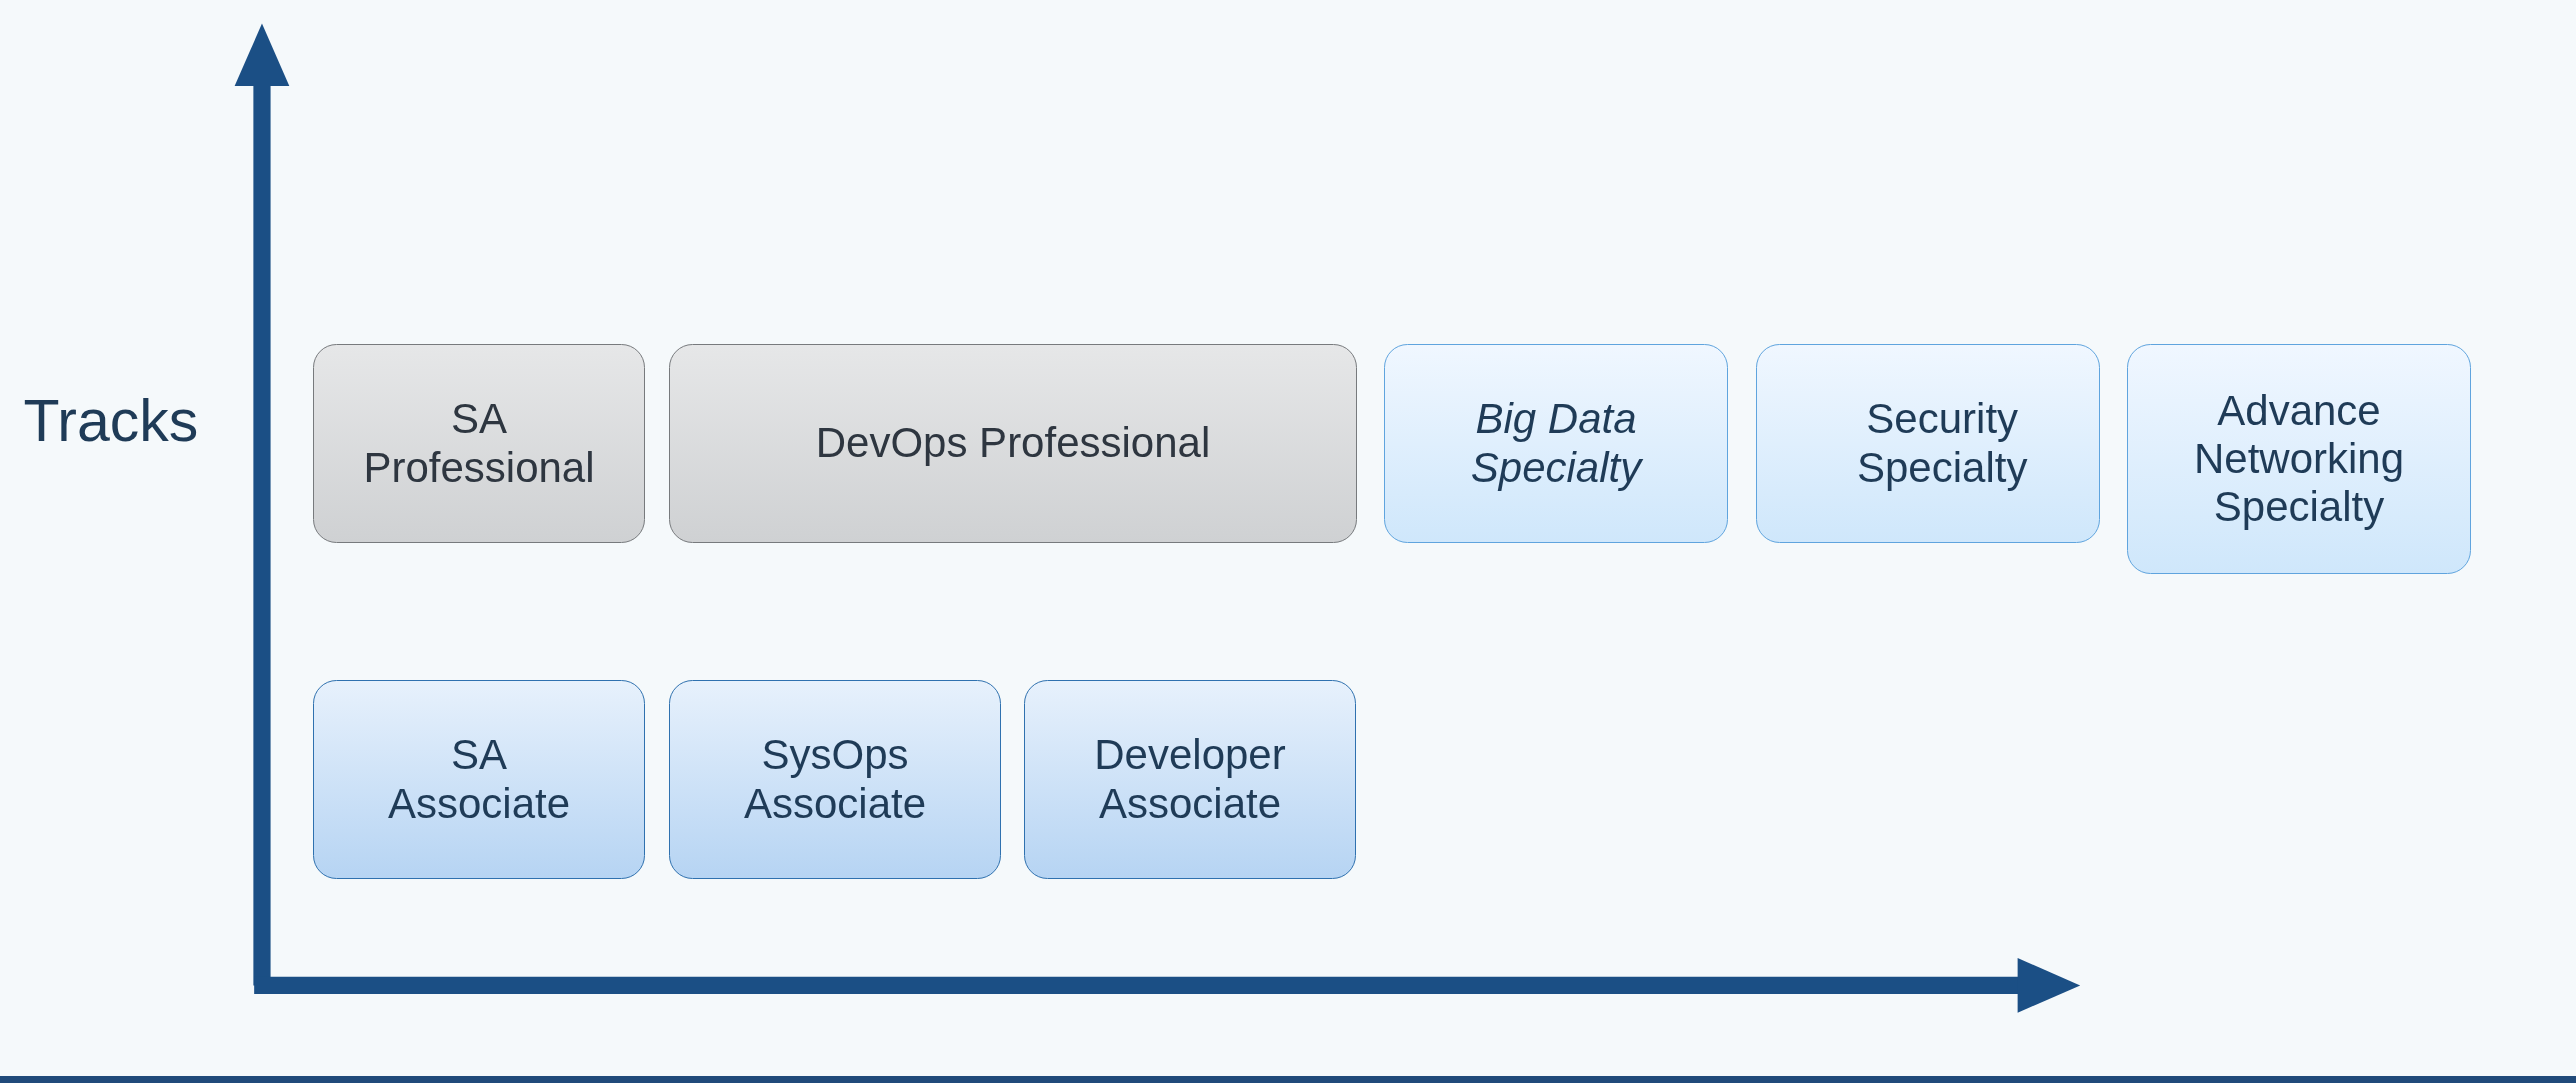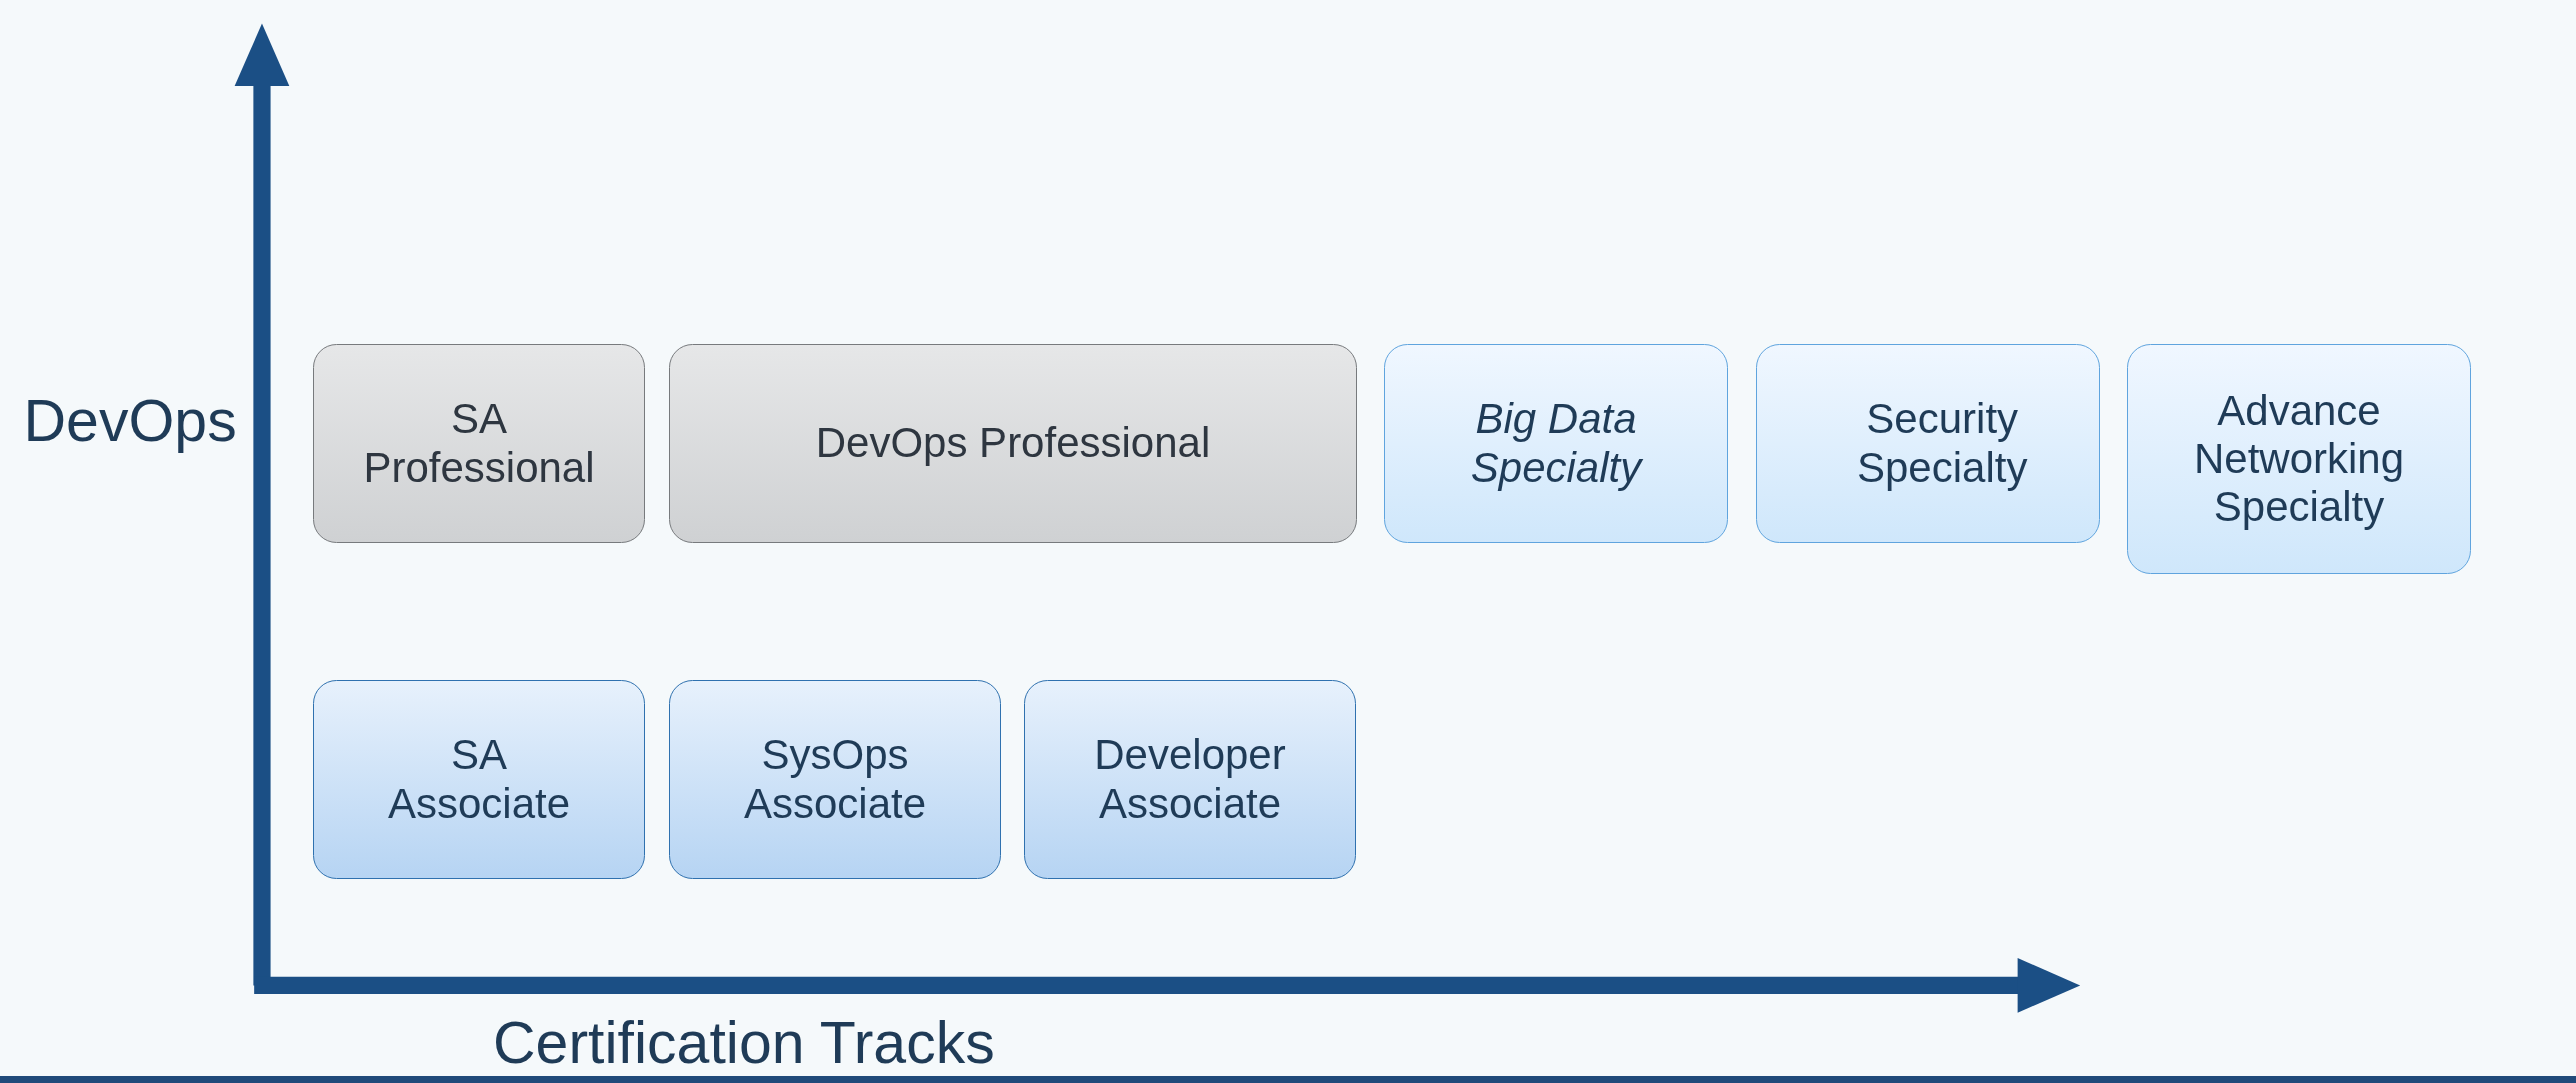--- a/index.html
+++ b/index.html
@@ -80,22 +80,21 @@
 
   <svg class="axes" width="2576" height="1084" viewBox="0 0 3294 1386">
 
     <line x1="335" y1="1260" x2="335" y2="90" stroke="#1b4f85" stroke-width="22"></line>
     <polygon points="335,30 300,110 370,110" fill="#1b4f85"></polygon>
 
     <line x1="325" y1="1260" x2="2600" y2="1260" stroke="#1b4f85" stroke-width="22"></line>
     <polygon points="2660,1260 2580,1225 2580,1295" fill="#1b4f85"></polygon>
   </svg>
 
-  <div class="y-axis-label">DevOps</div>
-  <div class="x-axis-label">Certification Tracks</div>
+  <div class="y-axis-label">Tracks</div>
 
   <div class="box gray" style="left:313px; top:344px; width:332px; height:199px;">SA<br>Professional</div>
   <div class="box gray" style="left:669px; top:344px; width:688px; height:199px;">DevOps Professional</div>
   <div class="box lightblue" style="left:1384px; top:344px; width:344px; height:199px;font-style:italic;">Big Data<br>Specialty</div>
   <div class="box lightblue" style="left:1756px; top:344px; width:344px; height:199px;padding-left:44px;">Security<br>Specialty</div>
   <div class="box lightblue" style="left:2127px; top:344px; width:344px; height:230px;">Advance<br>Networking<br>Specialty</div>
 
   <div class="box blue" style="left:313px; top:680px; width:332px; height:199px;">SA<br>Associate</div>
   <div class="box blue" style="left:669px; top:680px; width:332px; height:199px;">SysOps<br>Associate</div>
   <div class="box blue" style="left:1024px; top:680px; width:332px; height:199px;">Developer<br>Associate</div>

